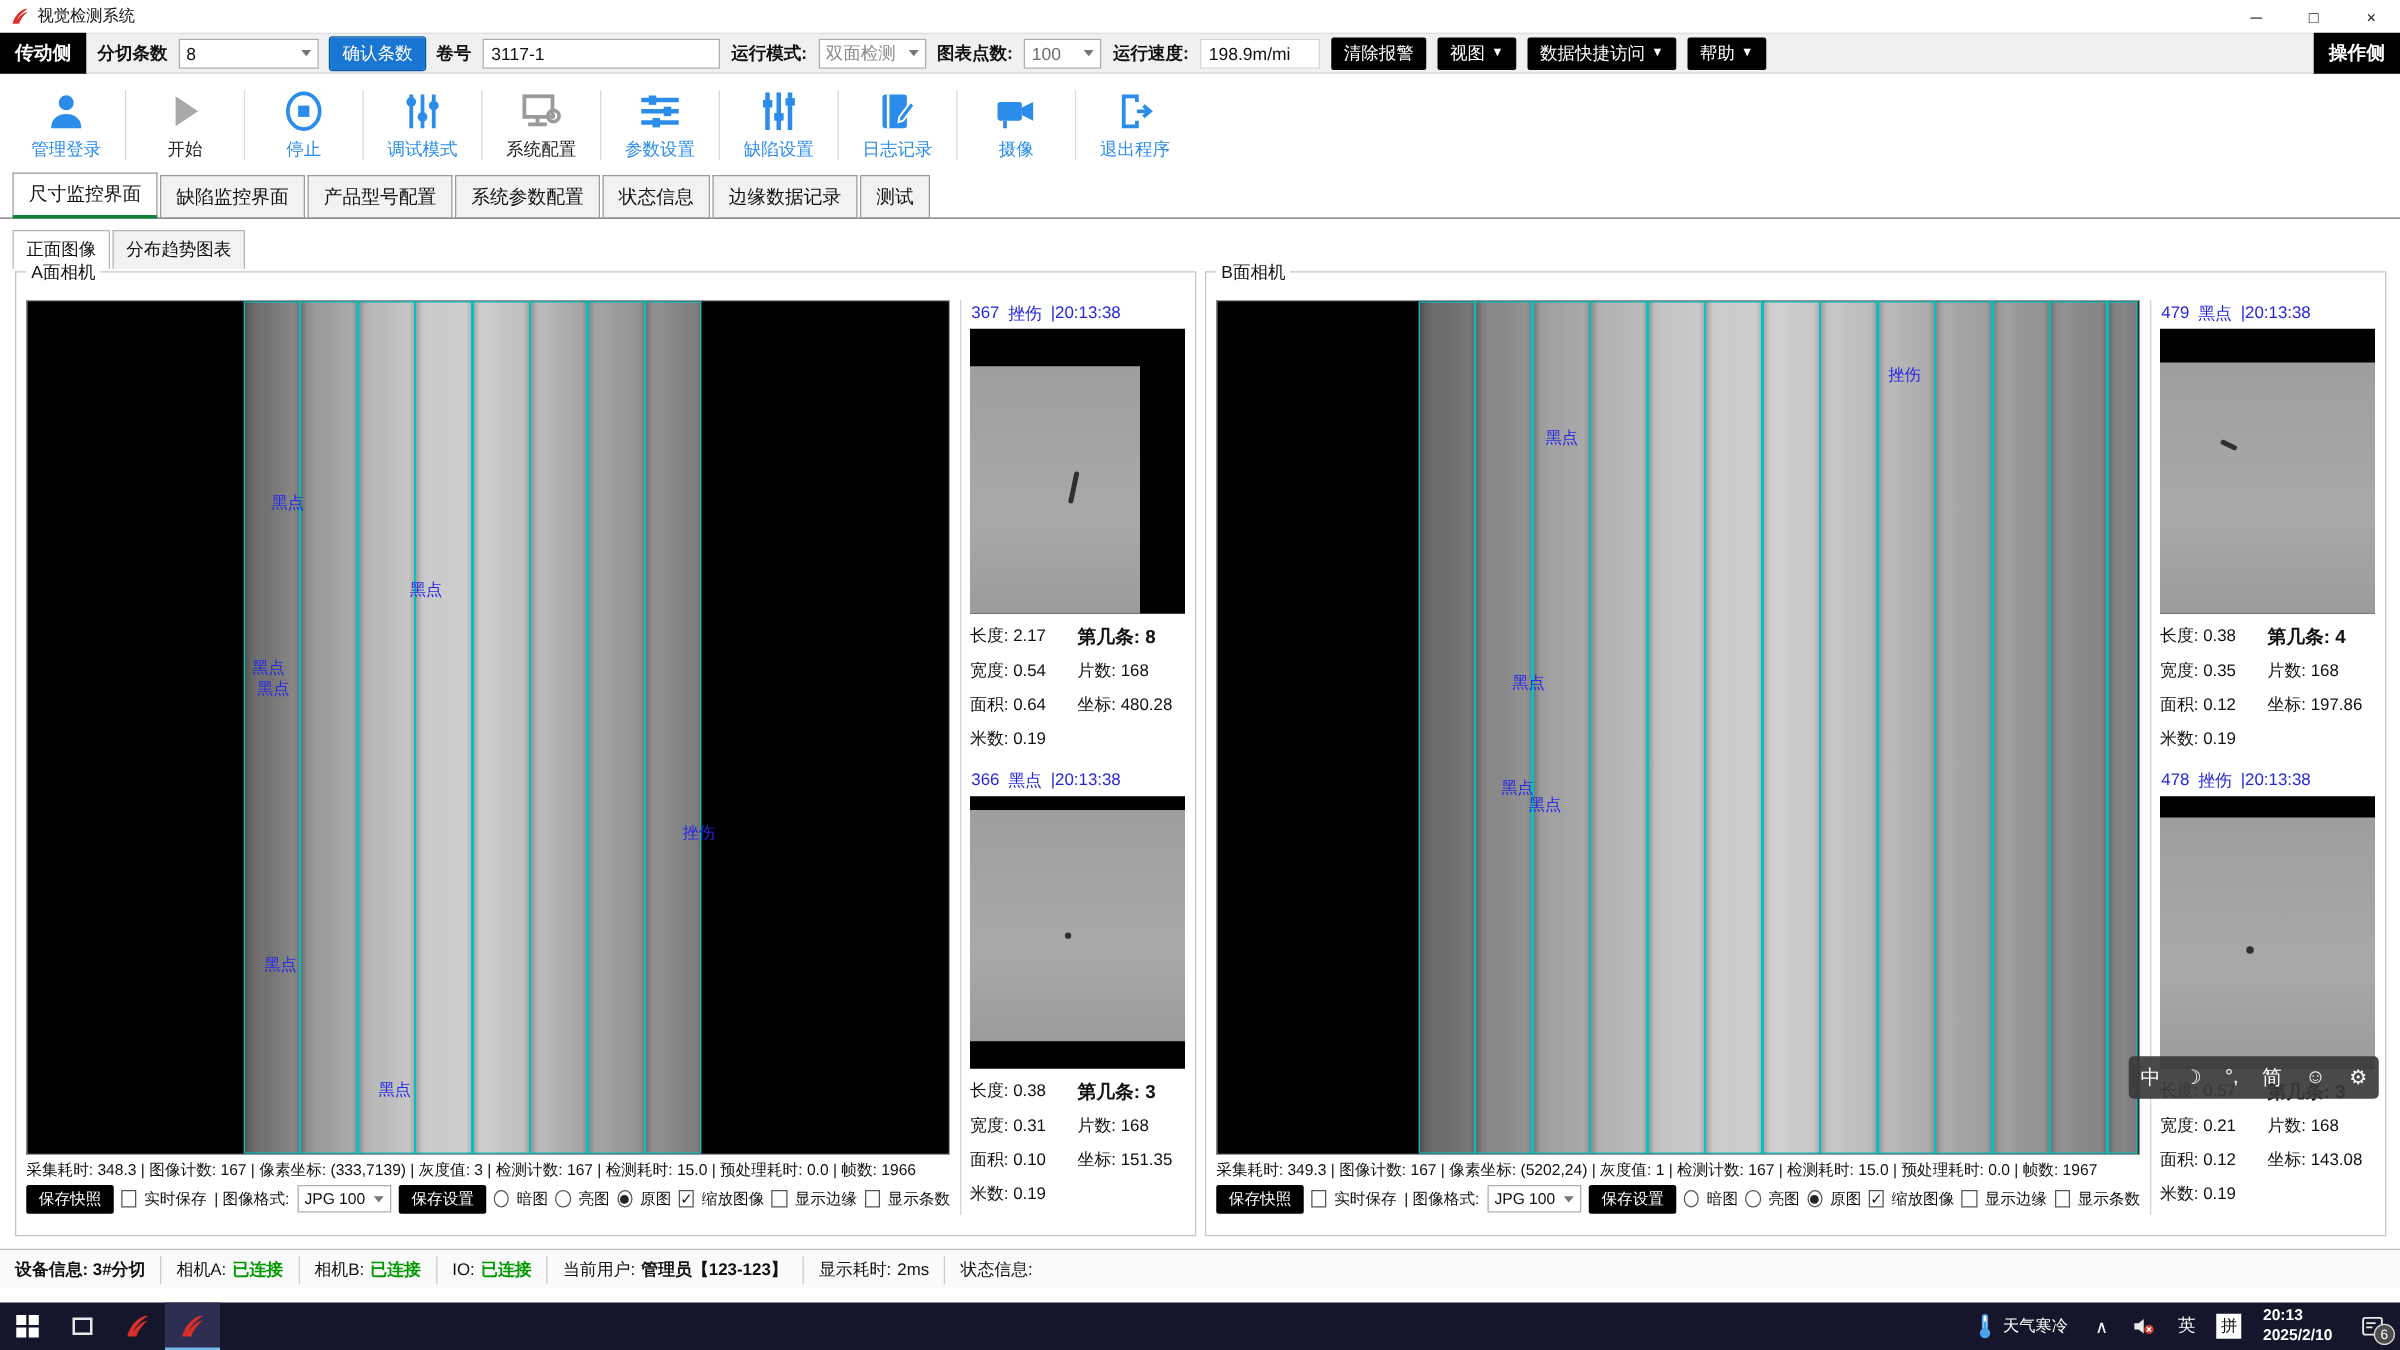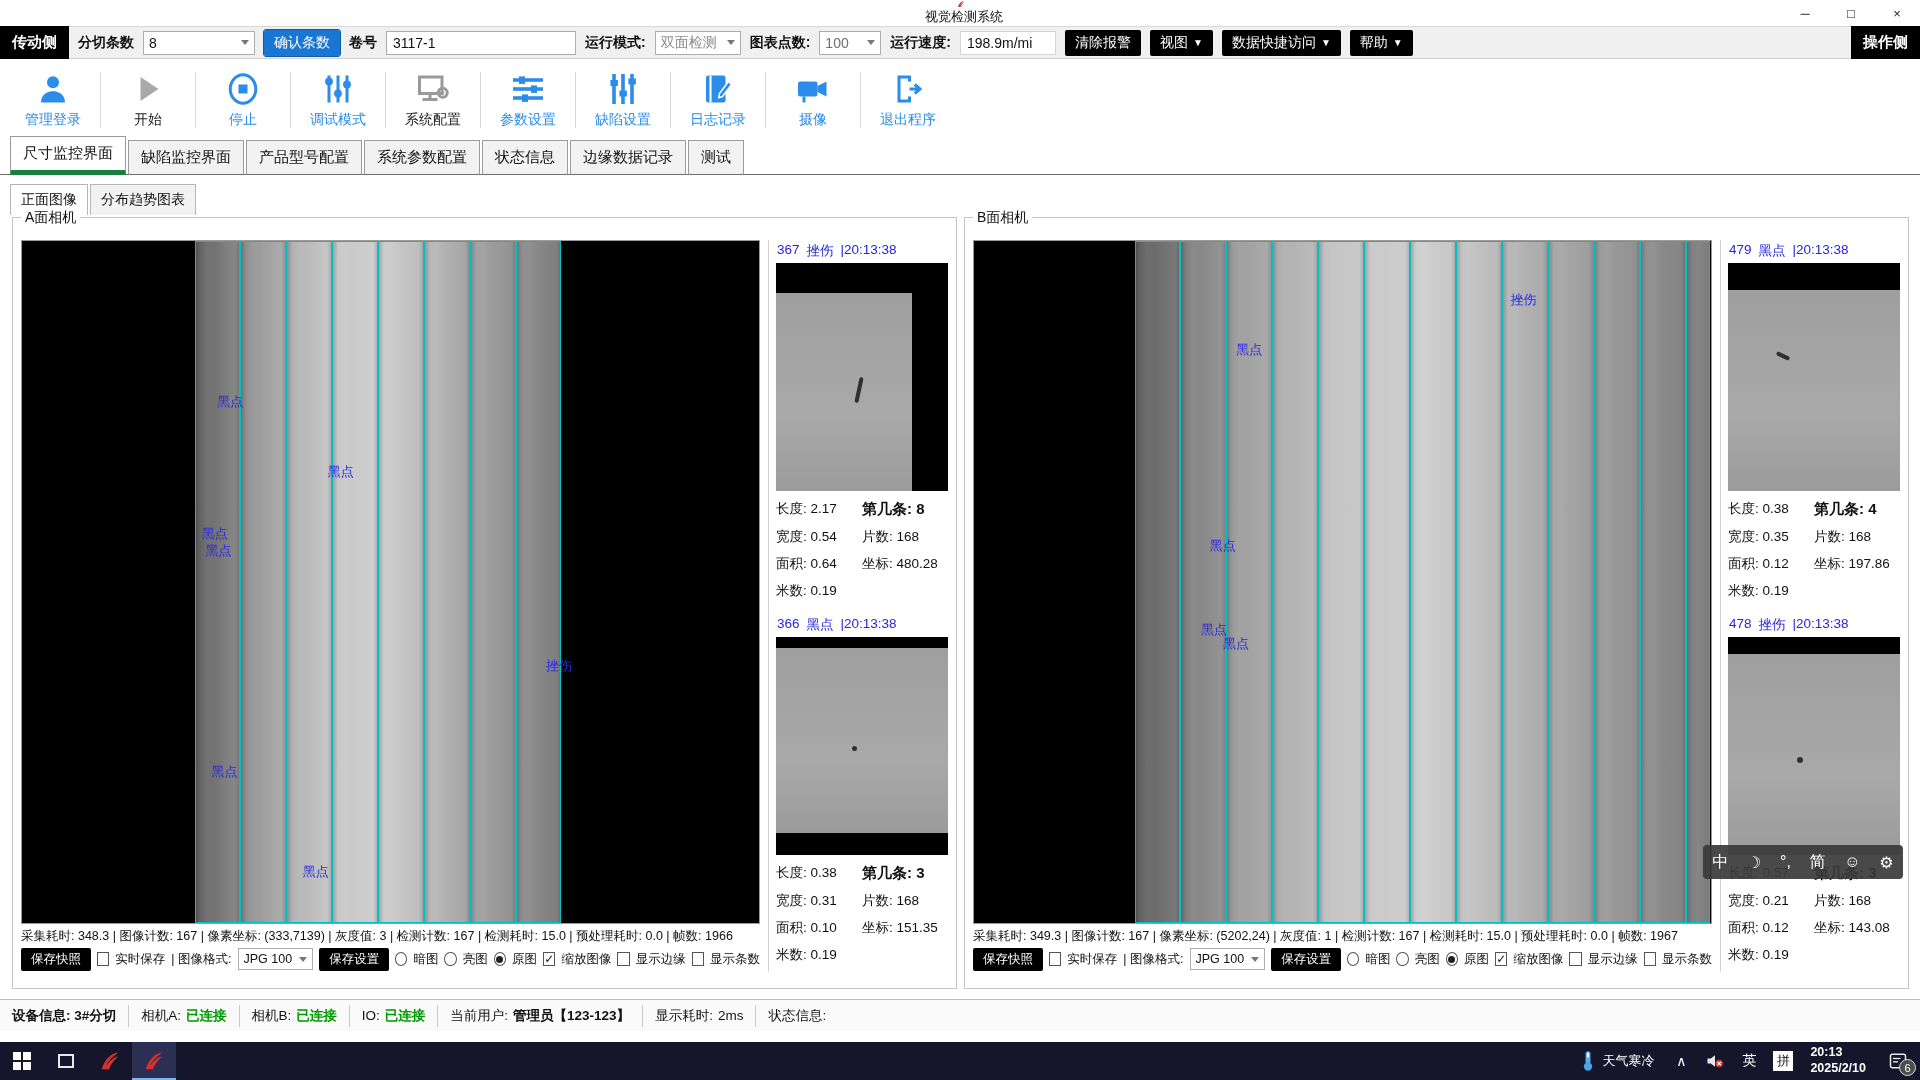--- a/index.html
+++ b/index.html
@@ -1,20 +1,20 @@
 <!DOCTYPE html>
 <html><head>
 <meta charset="utf-8">
 <style>
   * { margin:0; padding:0; box-sizing:border-box; }
   html,body { width:1920px; height:1080px; overflow:hidden; background:#fff;
     font-family:"Liberation Sans","DejaVu Sans",sans-serif; color:#111; }
 
   
-  .titlebar { height:26px; background:#fff; display:flex; align-items:center; padding-left:8px; position:relative;flex-direction:column; }
+  .titlebar { height:26px; background:#fff; display:flex; align-items:center; padding-left:8px; position:relative; }
   .titlebar .app-ic { width:16px; height:16px; margin-right:6px; }
   .titlebar .t { font-size:13px; }
   .winbtns { position:absolute; right:0; top:0; height:26px; display:flex; }
   .winbtn { width:46px; height:26px; display:flex; align-items:center; justify-content:center; font-size:13px; color:#222; cursor:pointer; }
 
   
   .topbar { height:33px; background:#f0f0f0; border-top:1px solid #d9d9d9; border-bottom:1px solid #d0d0d0;
     display:flex; align-items:center; gap:9px; padding:0 0 0 0; font-size:14px; }
   .btn-blue { background:#000000; color:#fff; border:none; font-size:14px; padding:4px 10px; cursor:pointer;
     font-family:inherit; border-radius:2px; display:inline-flex; align-items:center; gap:5px; }
@@ -33,21 +33,21 @@
   .icontb { height:82px; background:#fff; display:flex; align-items:center; padding-left:10px; }
   .tool { width:86px; display:flex; flex-direction:column; align-items:center; gap:4px; cursor:pointer; }
   .tool .tl { font-size:14px; color:#2b8cea; white-space:nowrap; }
   .tool .tl.dark { color:#222; }
   .tooldiv { width:1px; height:56px; background:#d8d8d8; margin:0 4px; }
 
   
   .maintabs { display:flex; padding-left:10px; border-bottom:1px solid #6f6f6f; background:#fff; height:34px; align-items:flex-end; }
   .mtab { font-size:15px; padding:7px 12px; border:1px solid #9b9b9b; border-bottom:none; background:#f2f2f2;
     margin-right:2px; cursor:pointer; margin-bottom:-1px; border-bottom:1px solid #6f6f6f; }
-  .mtab.active { background:#fff; border-bottom:5px solid #15803d; }
+  .mtab.active { background:#fff; border-bottom:3px solid #15803d; }
 
   
   .subtabs { display:flex; padding-left:10px; margin-top:8px; height:32px; align-items:flex-end; }
   .stab { font-size:14px; padding:6px 10px; border:1px solid #b5b5b5; border-bottom:none; background:#f2f2f2; cursor:pointer; margin-right:2px;margin-top:36px; }
   .stab.active { background:#fff; }
 
   
   .panels { display:flex; gap:7px; margin:2px 12px 0 12px; height:772px; }
   .gbox { position:relative; flex:1; border:1px solid #c6c6c6; padding:22px 8px 16px 8px; background:#fff; }
   .gbox-title { position:absolute; top:-9px; left:8px; background:#fff; padding:0 4px; font-size:14px; }

